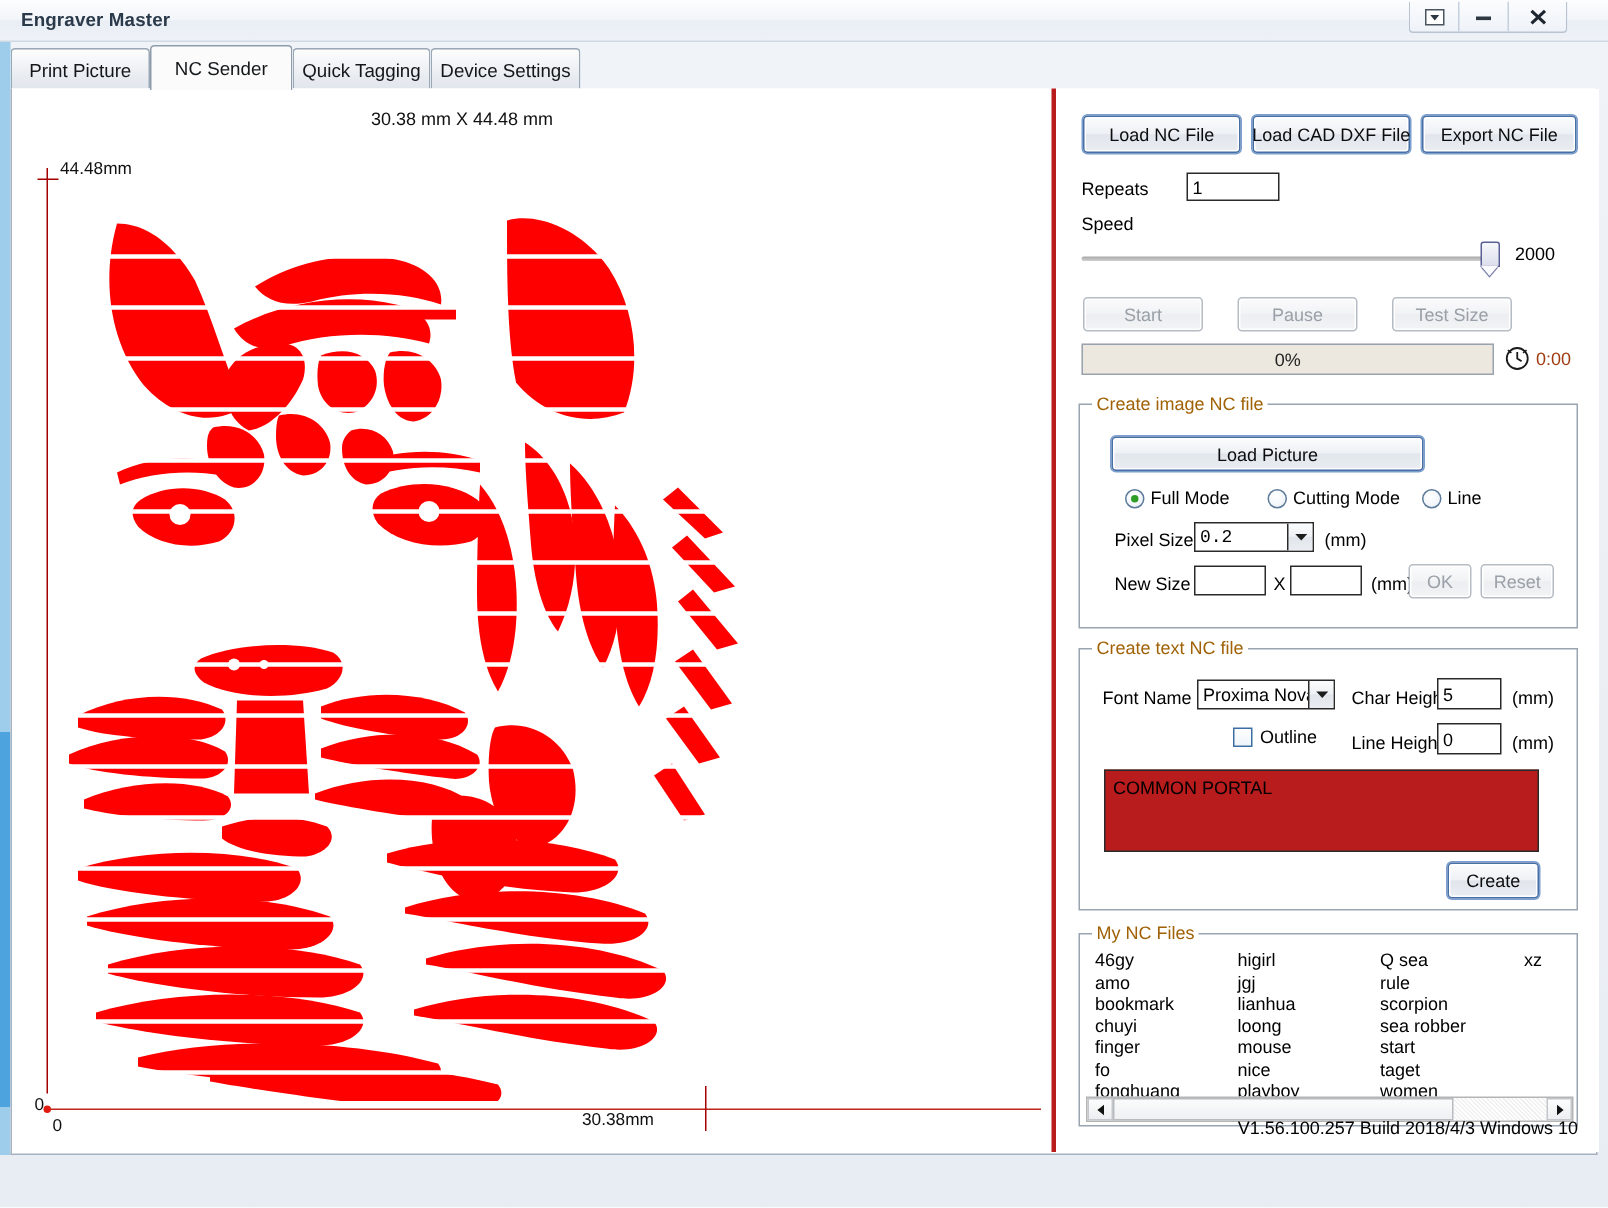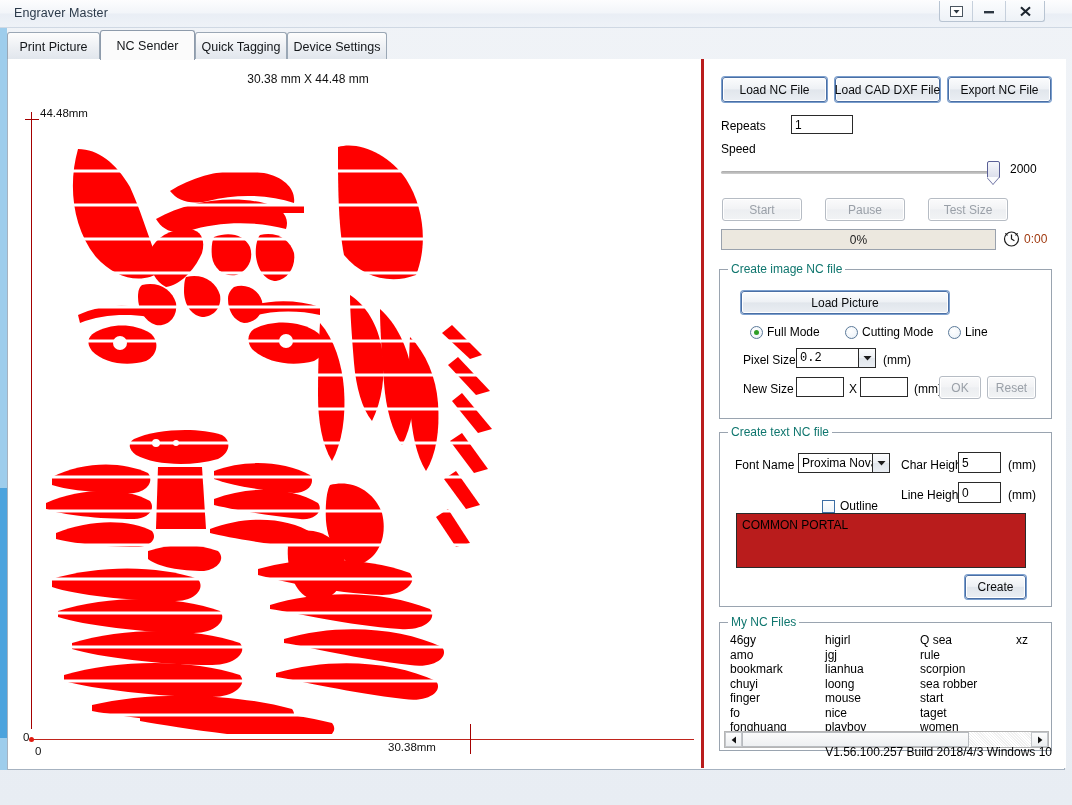--- a/index.html
+++ b/index.html
@@ -30,21 +30,21 @@
   }
 
   
   .titlebar {
     position: absolute; left: 0; top: 0; width: 1072px; height: 28px;
     background: linear-gradient(to bottom, #fdfdfe 0%, #f2f5f9 48%, #e9eef5 52%, #eef2f7 100%);
     border-bottom: 1px solid #cfd8e3;
   }
   .titlebar-text {
     position: absolute; left: 14px; top: 6px;
-    font-size: 12.5px; font-weight: normal; color: #2b3a4a;
+    font-size: 12.5px; font-weight: bold; color: #2b3a4a;
     letter-spacing: .1px;
   }
   .winbtns {
     position: absolute; right: 27px; top: 1px;
     display: flex; align-items: stretch;
     height: 21px;
     border: 1px solid #b8c4d2;
     border-top: none;
     border-radius: 0 0 3px 3px;
     background: linear-gradient(to bottom, #fbfcfe 0%, #eef2f7 100%);
@@ -232,21 +232,21 @@
 
   
   .group {
     position: absolute;
     border: 1px solid #9aa4b0;
   }
   .group > .gtitle {
     position: absolute; top: -8px; left: 8px;
     background: #ffffff;
     padding: 0 3px;
-    font-size: 12px; color: #0f766e;
+    font-size: 12px; color: #a16207;
   }
 
   
   .radio { position: absolute; display: flex; align-items: center; cursor: default; }
   .radio .dot {
     width: 13px; height: 13px; border-radius: 50%;
     border: 1px solid #5c7a99;
     background: radial-gradient(circle at 40% 35%, #ffffff 0%, #f2f6fa 60%, #dde6ee 100%);
     margin-right: 4px;
     display: flex; align-items: center; justify-content: center;
@@ -587,21 +587,21 @@
                 <path d="M0.5 1 L8.5 1 L4.5 5.4 Z" fill="#1c1c1c"></path>
               </svg>
           </span>
         </div>
         <div class="lbl" style="left:181px; top:25px;">Char Height</div>
         <div class="tbox" style="left:238px; top:19px; width:43px; height:21px;">
           <span>5</span>
         </div>
         <div class="lbl" style="left:288px; top:25px;">(mm)</div>
 
-        <div class="checkbox" style="left:78px; top:66px;padding-left:24px;">
+        <div class="checkbox" style="left:78px; top:51px;padding-left:24px;">
           <i class="sq"></i>
           <span>Outline</span>
         </div>
         <div class="lbl" style="left:181px; top:55px;">Line Height</div>
         <div class="tbox" style="left:238px; top:49px; width:43px; height:21px;">
           <span>0</span>
         </div>
         <div class="lbl" style="left:288px; top:55px;">(mm)</div>
 
         <div class="tarea" style="left:16px; top:80px; width:290px; height:55px;">

